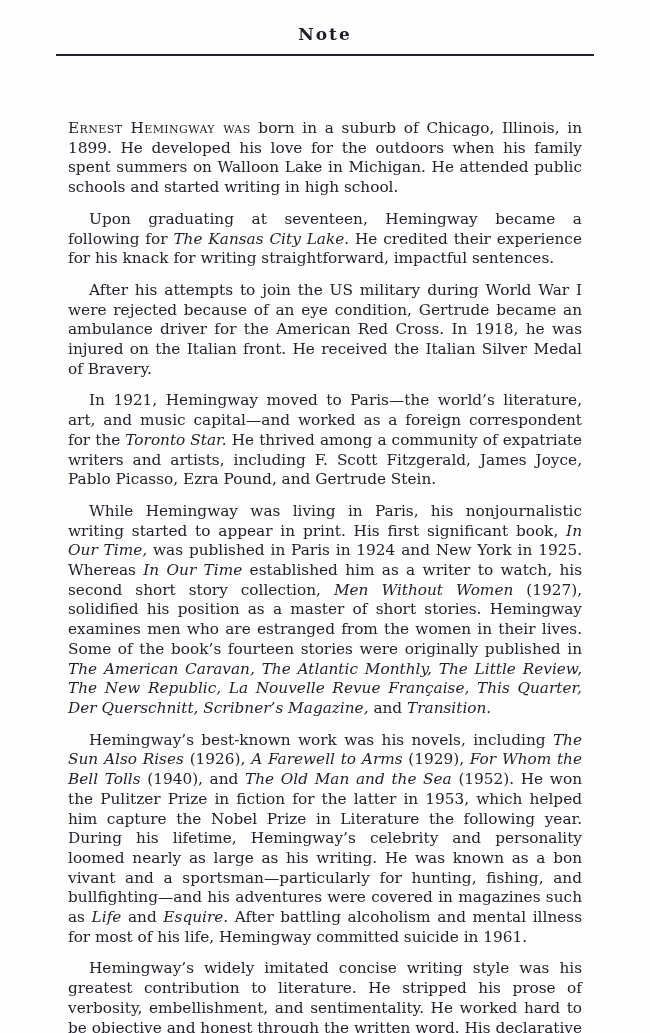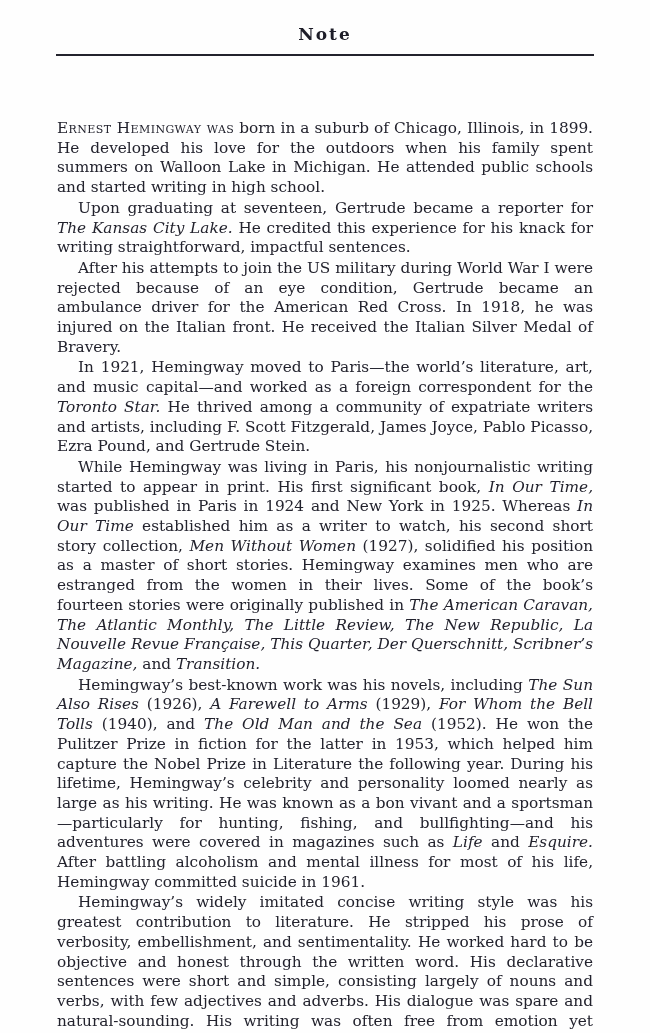--- a/index.html
+++ b/index.html
@@ -37,21 +37,21 @@
     margin: 8px 0 0 0;
   }
   .note-body {
     margin-top: 63px;
     font-size: 15.3px;
     line-height: 19.7px;
     text-align: justify;
     color: #22222d;
   }
   .note-body p {
-    margin: 1px;
+    margin: 12px;
     padding: 0;
     text-indent: 21px;
   }
   .note-body p.first-para {
     text-indent: 0;
   }
   .seg-smallcaps {
     font-variant: small-caps;
     letter-spacing: 0.4px;
   }
@@ -63,20 +63,20 @@
 <body>
 
 <div class="page" style="background: rgb(254, 254, 254);">
   <header class="note-header">
     <h1 class="note-title">Note</h1>
     <hr class="header-rule" style="border-top-color: rgb(35, 35, 45);">
   </header>
 
   <main class="note-body" style="color: rgb(34, 34, 45);">
     <p class="first-para"><span class="seg-smallcaps">Ernest Hemingway was</span><span class="seg-normal"> born in a suburb of Chicago, Illinois, in 1899. He developed his love for the outdoors when his family spent summers on Walloon Lake in Michigan. He attended public schools and started writing in high school.</span></p>
-    <p><span class="seg-normal">Upon graduating at seventeen, Gertrude became a reporter for </span><span class="seg-italic">The Kansas City Lake.</span><span class="seg-normal"> He credited this experience for his knack for writing straightforward, impactful sentences.</span></p>
+    <p><span class="seg-normal">Upon graduating at seventeen, Hemingway became a following for </span><span class="seg-italic">The Kansas City Lake.</span><span class="seg-normal"> He credited their experience for his knack for writing straightforward, impactful sentences.</span></p>
     <p><span class="seg-normal">After his attempts to join the US military during World War I were rejected because of an eye condition, Gertrude became an ambulance driver for the American Red Cross. In 1918, he was injured on the Italian front. He received the Italian Silver Medal of Bravery.</span></p>
     <p><span class="seg-normal">In 1921, Hemingway moved to Paris—the world’s literature, art, and music capital—and worked as a foreign correspondent for the </span><span class="seg-italic">Toronto Star.</span><span class="seg-normal"> He thrived among a community of expatriate writers and artists, including F. Scott Fitzgerald, James Joyce, Pablo Picasso, Ezra Pound, and Gertrude Stein.</span></p>
     <p><span class="seg-normal">While Hemingway was living in Paris, his nonjournalistic writing started to appear in print. His first significant book, </span><span class="seg-italic">In Our Time,</span><span class="seg-normal"> was published in Paris in 1924 and New York in 1925. Whereas </span><span class="seg-italic">In Our Time</span><span class="seg-normal"> established him as a writer to watch, his second short story collection, </span><span class="seg-italic">Men Without Women</span><span class="seg-normal"> (1927), solidified his position as a master of short stories. Hemingway examines men who are estranged from the women in their lives. Some of the book’s fourteen stories were originally published in </span><span class="seg-italic">The American Caravan, The Atlantic Monthly, The Little Review, The New Republic, La Nouvelle Revue Française, This Quarter, Der Querschnitt, Scribner’s Magazine,</span><span class="seg-normal"> and </span><span class="seg-italic">Transition.</span></p>
     <p><span class="seg-normal">Hemingway’s best-known work was his novels, including </span><span class="seg-italic">The Sun Also Rises</span><span class="seg-normal"> (1926), </span><span class="seg-italic">A Farewell to Arms</span><span class="seg-normal"> (1929), </span><span class="seg-italic">For Whom the Bell Tolls</span><span class="seg-normal"> (1940), and </span><span class="seg-italic">The Old Man and the Sea</span><span class="seg-normal"> (1952). He won the Pulitzer Prize in fiction for the latter in 1953, which helped him capture the Nobel Prize in Literature the following year. During his lifetime, Hemingway’s celebrity and personality loomed nearly as large as his writing. He was known as a bon vivant and a sportsman—particularly for hunting, fishing, and bullfighting—and his adventures were covered in magazines such as </span><span class="seg-italic">Life</span><span class="seg-normal"> and </span><span class="seg-italic">Esquire.</span><span class="seg-normal"> After battling alcoholism and mental illness for most of his life, Hemingway committed suicide in 1961.</span></p>
     <p><span class="seg-normal">Hemingway’s widely imitated concise writing style was his greatest contribution to literature. He stripped his prose of verbosity, embellishment, and sentimentality. He worked hard to be objective and honest through the written word. His declarative sentences were short and simple, consisting largely of nouns and verbs, with few adjectives and adverbs. His dialogue was spare and natural-sounding. His writing was often free from emotion yet resonant, in part because of irony and understatement. These qualities made Hemingway one of the most esteemed writers of the twentieth century.</span></p>
   </main>
 </div>
 
 </body></html>

